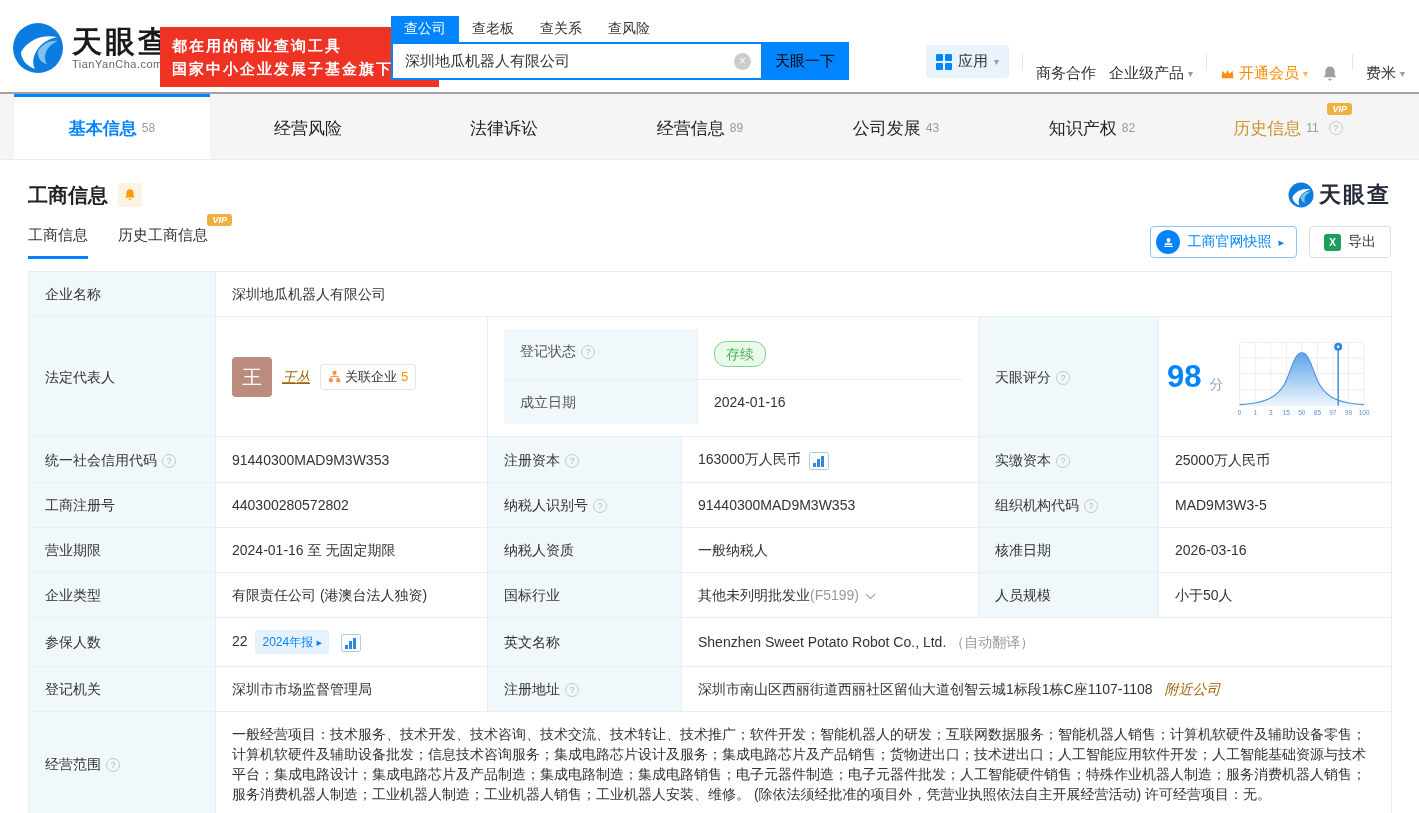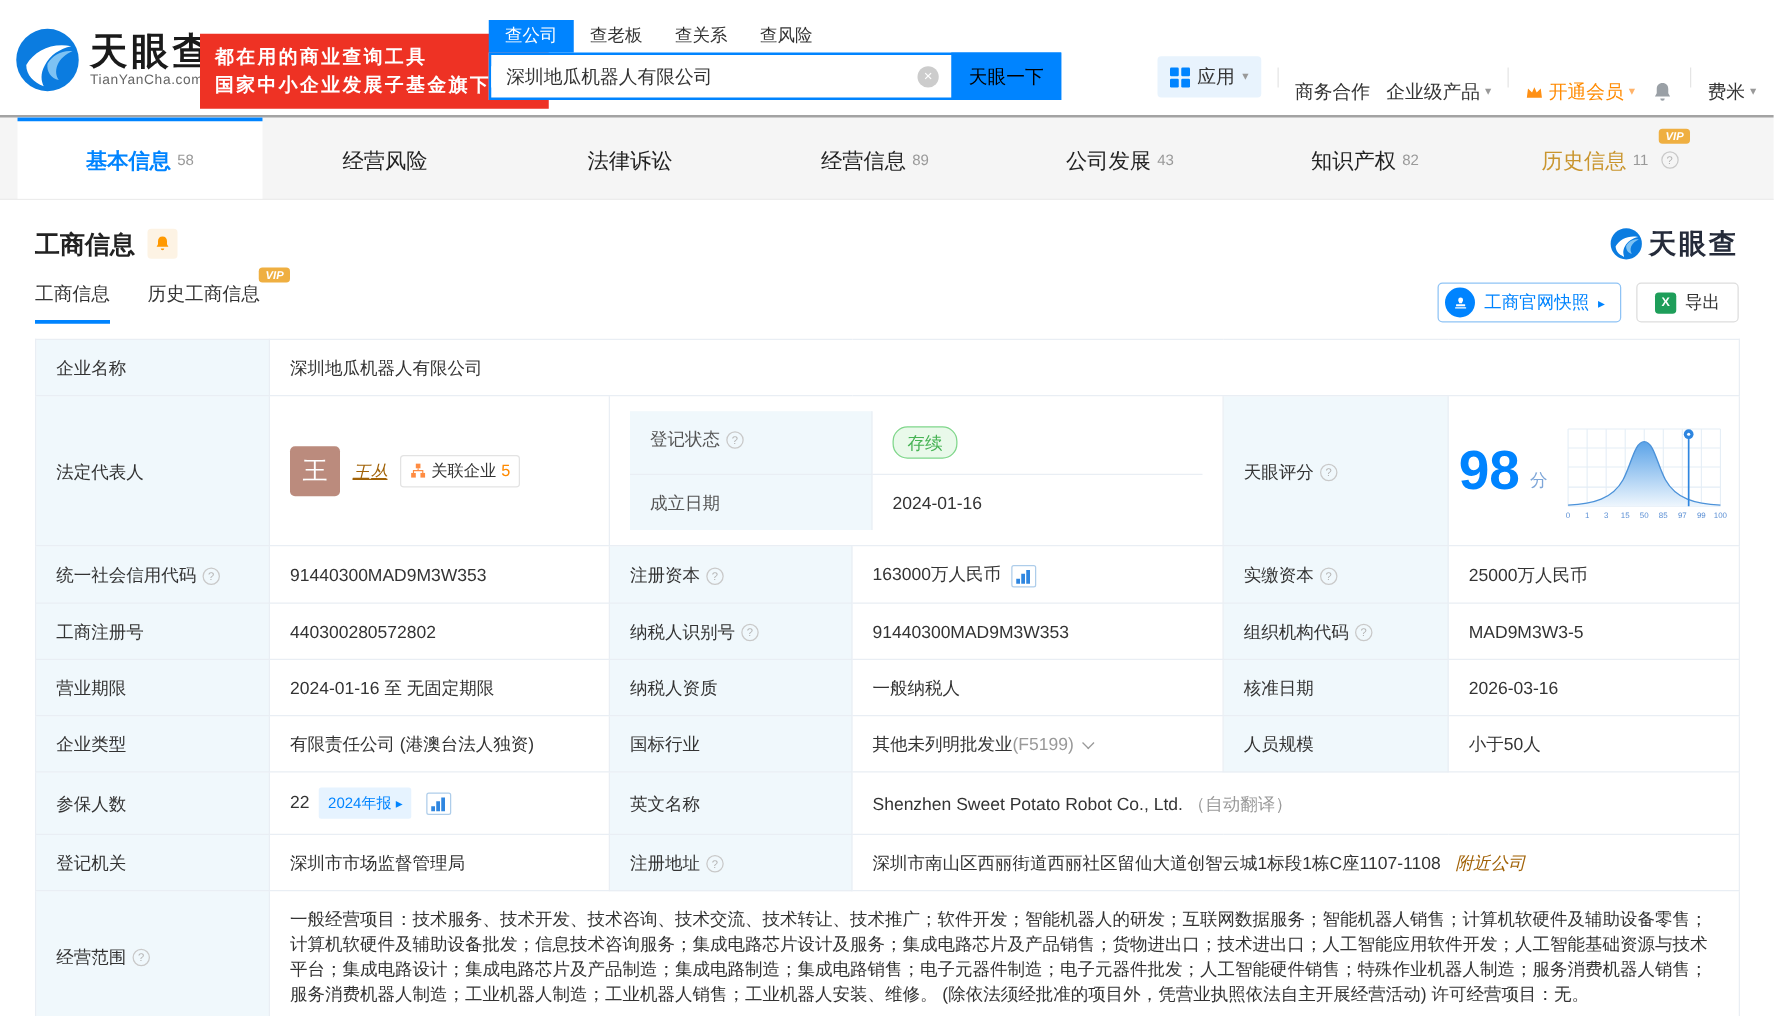--- a/index.html
+++ b/index.html
@@ -97,21 +97,21 @@
     align-items:flex-end; justify-content:center; gap:1px; padding:2px 3px; margin-left:8px;
     vertical-align:-3px; cursor:pointer; background:#fff; }
   .chart-icon i { width:3px; background:#2f86e0; display:block; }
   .report-badge { display:inline-block; background:#e6f3ff; color:#0084ff; font-size:12px;
     padding:2px 7px; border-radius:2px; margin-left:4px; cursor:pointer; }
   .gray { color:#999; }
   .chev-down { display:inline-block; width:7px; height:7px; border-right:1px solid #999;
     border-bottom:1px solid #999; transform:rotate(45deg) translateY(-3px); margin-left:6px; }
   .score-cell { padding:4px 8px !important; }
   .score-flex { display:flex; align-items:center; gap:8px; }
-  .score-num { font-size:44px; font-weight:bold; color:#0084ff; line-height:40px; }
+  .score-num { font-size:31px; font-weight:bold; color:#0084ff; line-height:40px; }
   .score-unit { font-size:14px; color:#7ea6d8; margin-top:14px; }
   .scope-cell { line-height:26px; }
 </style>
 </head>
 <body>
 
 <div class="header">
   <div class="logo">
     <svg class="logo-icon" viewBox="0 0 52 52">
       <circle cx="26" cy="26" r="25" fill="#0b7ce0"></circle>

